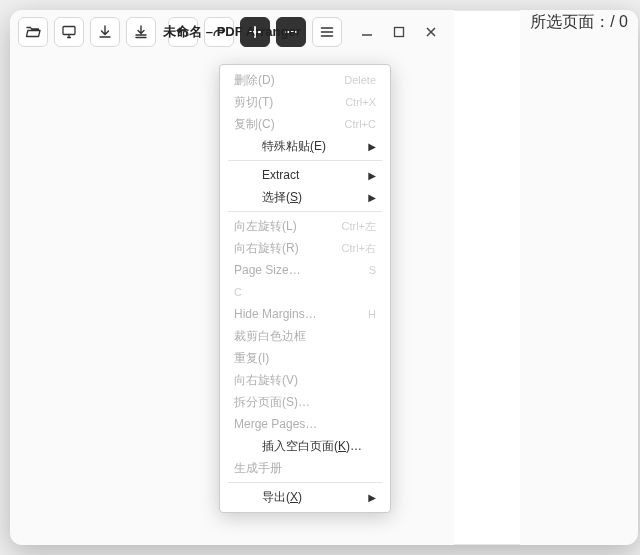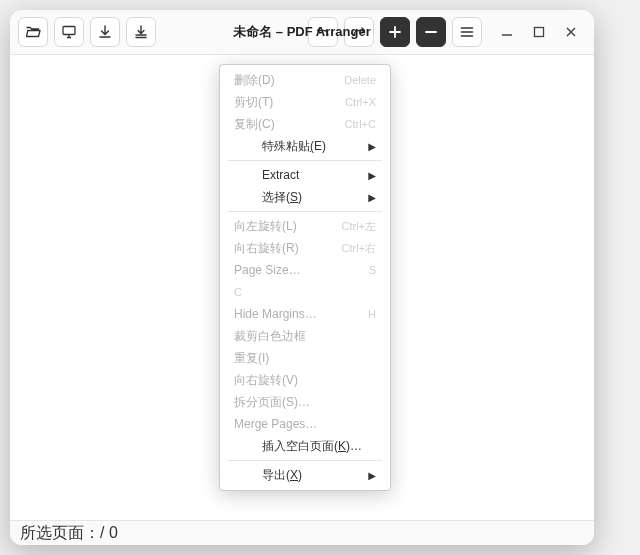--- a/index.html
+++ b/index.html
@@ -1,17 +1,17 @@
 <!DOCTYPE html>
 <html><head>
 <meta charset="utf-8">
 <style>
 * { box-sizing: border-box; margin: 0; padding: 0; }
 body { font-family: -apple-system, "Segoe UI", "Microsoft YaHei", sans-serif; font-size: 13px; background: #f0f0f0; width: 640px; height: 555px; overflow: hidden; }
-.window { position: absolute; top: 10px; left: 10px; width: 584px; height: 535px; background: #fafafa; border-radius: 12px; box-shadow: 0 8px 30px rgba(0,0,0,0.25); display: flex; flex-direction: column; overflow: hidden; }
+.window { position: absolute; top: 10px; left: 10px; width: 628px; height: 535px; background: #fafafa; border-radius: 12px; box-shadow: 0 8px 30px rgba(0,0,0,0.25); display: flex; overflow: hidden; }
 .titlebar { height: 44px; display: flex; align-items: center; padding: 0 8px; gap: 6px; position: relative; }
 .tb-group { display: flex; gap: 6px; }
 .tb-btn { width: 30px; height: 30px; border: 1px solid #d8d8d8; border-radius: 6px; background: #fff; display: flex; align-items: center; justify-content: center; cursor: pointer; color: #333; }
 .tb-btn.dark { background: #333; color: #fff; border-color: #333; }
 .title { position: absolute; left: 0; right: 0; text-align: center; font-weight: 600; font-size: 13px; color: #222; pointer-events: none; }
 .spacer { flex: 1; }
 .win-controls { display: flex; gap: 14px; margin-left: 10px; margin-right: 6px; }
 .win-btn { width: 18px; height: 18px; display: flex; align-items: center; justify-content: center; cursor: pointer; color: #444; }
 .content { flex: 1; background: #fff; border-top: 1px solid #e5e5e5; border-bottom: 1px solid #e5e5e5; position: relative; }
 .statusbar { height: 24px; display: flex; align-items: center; padding: 0 10px; font-size: 16px; color: #333; background: #fafafa; }
@@ -170,18 +170,21 @@
     </div>
     <div class="menu-item disabled">
       <span class="label">拆分页面(S)…</span>
     </div>
     <div class="menu-item disabled">
       <span class="label">Merge Pages…</span>
     </div>
     <div class="menu-item">
       <span class="label">插入空白页面(<span class="underline">K</span>)…</span>
     </div>
+    <div class="menu-item disabled">
+      <span class="label">生成手册</span>
+    </div>
     <div class="menu-sep"></div>
     <div class="menu-item">
       <span class="label">导出(<span class="underline">X</span>)</span>
       <span class="sub">▶</span>
     </div>
   </div>
 
 </body></html>

